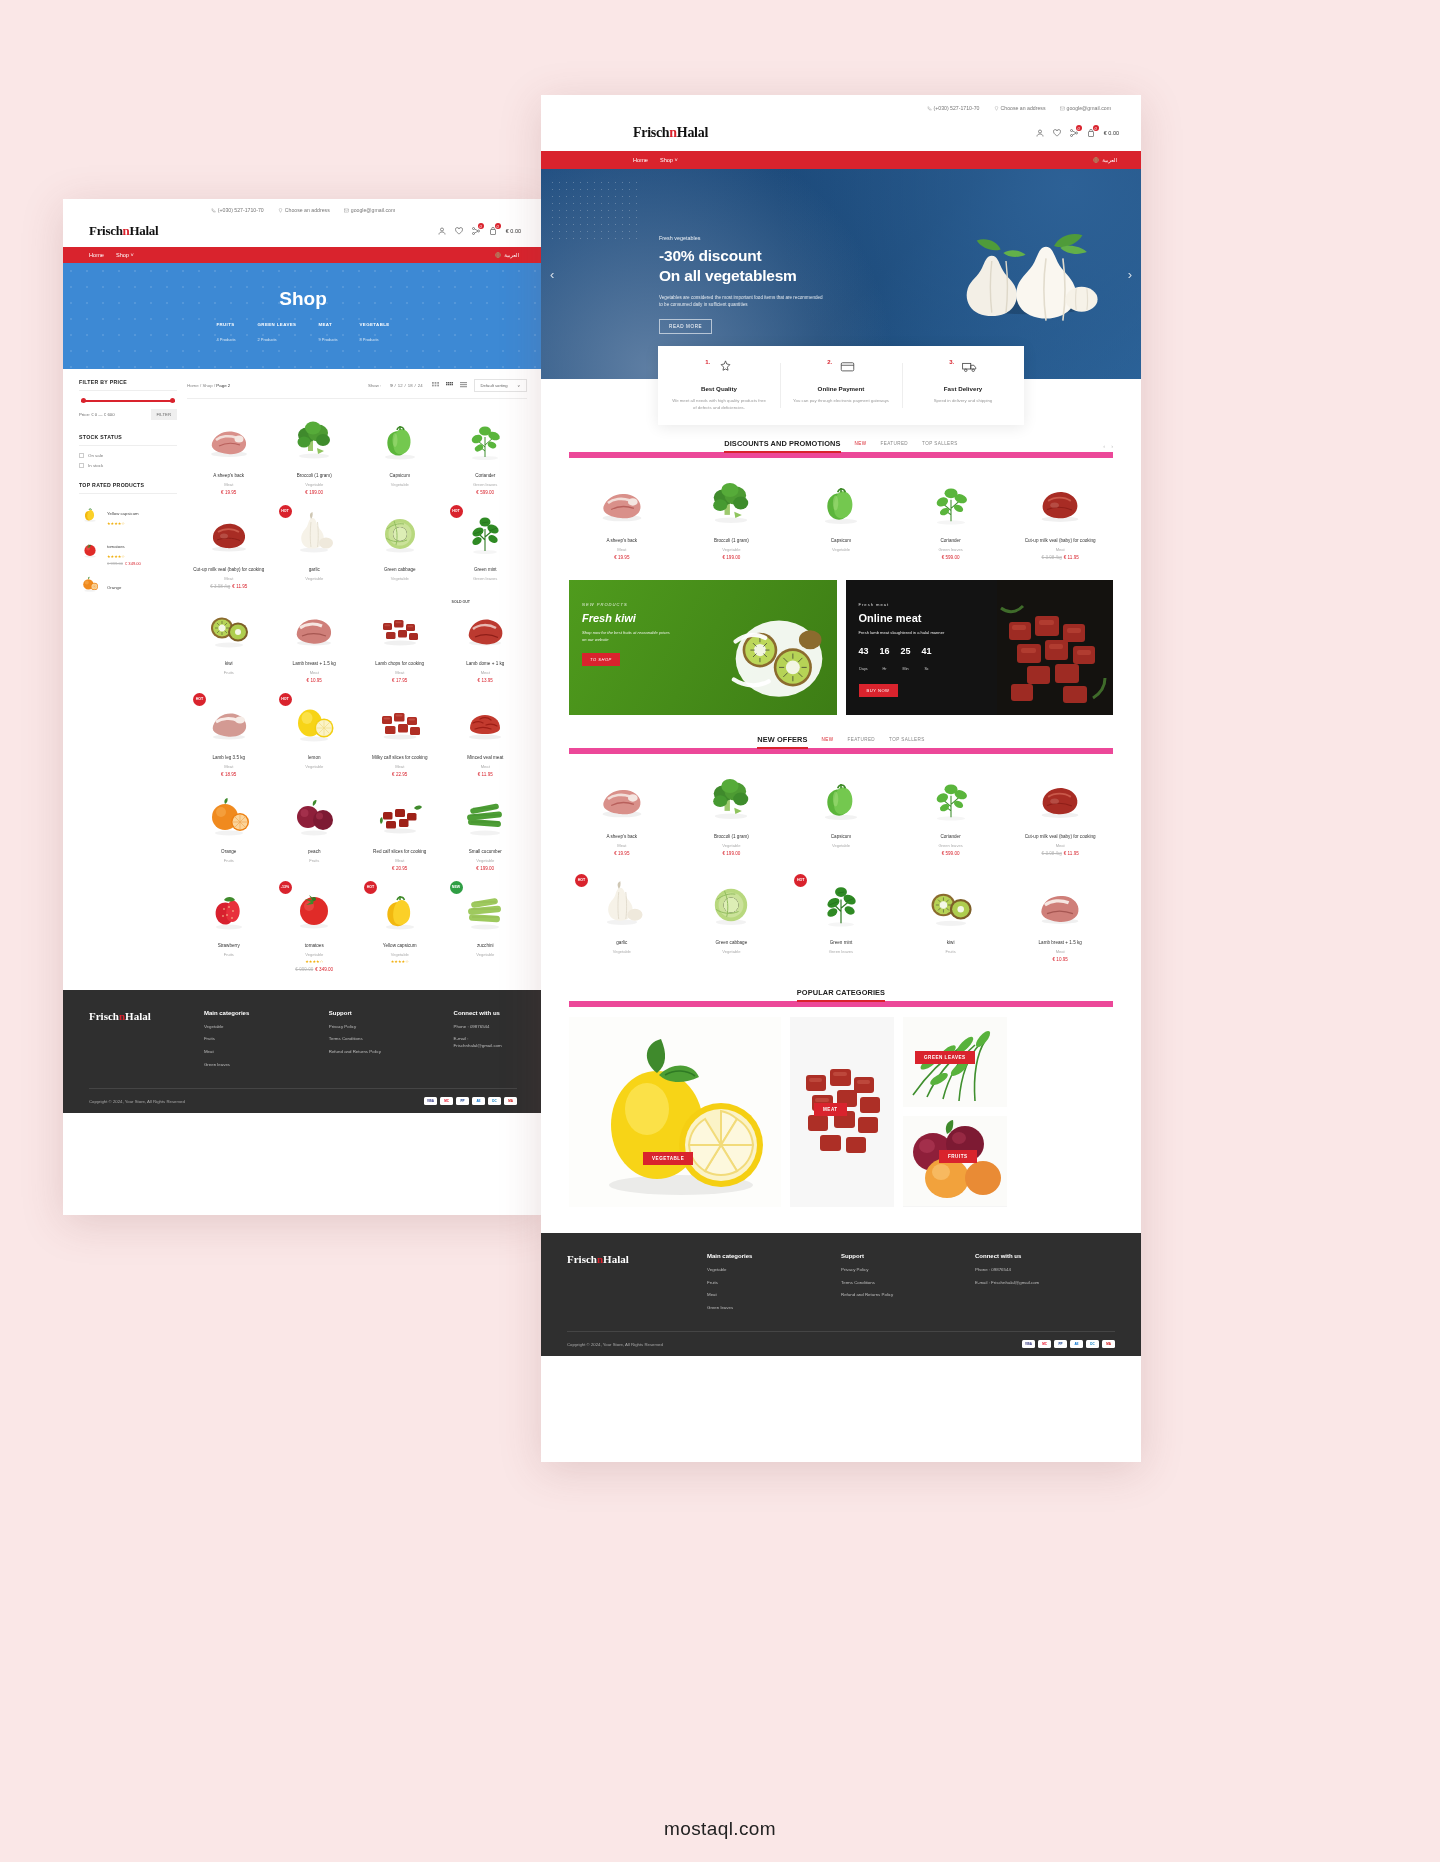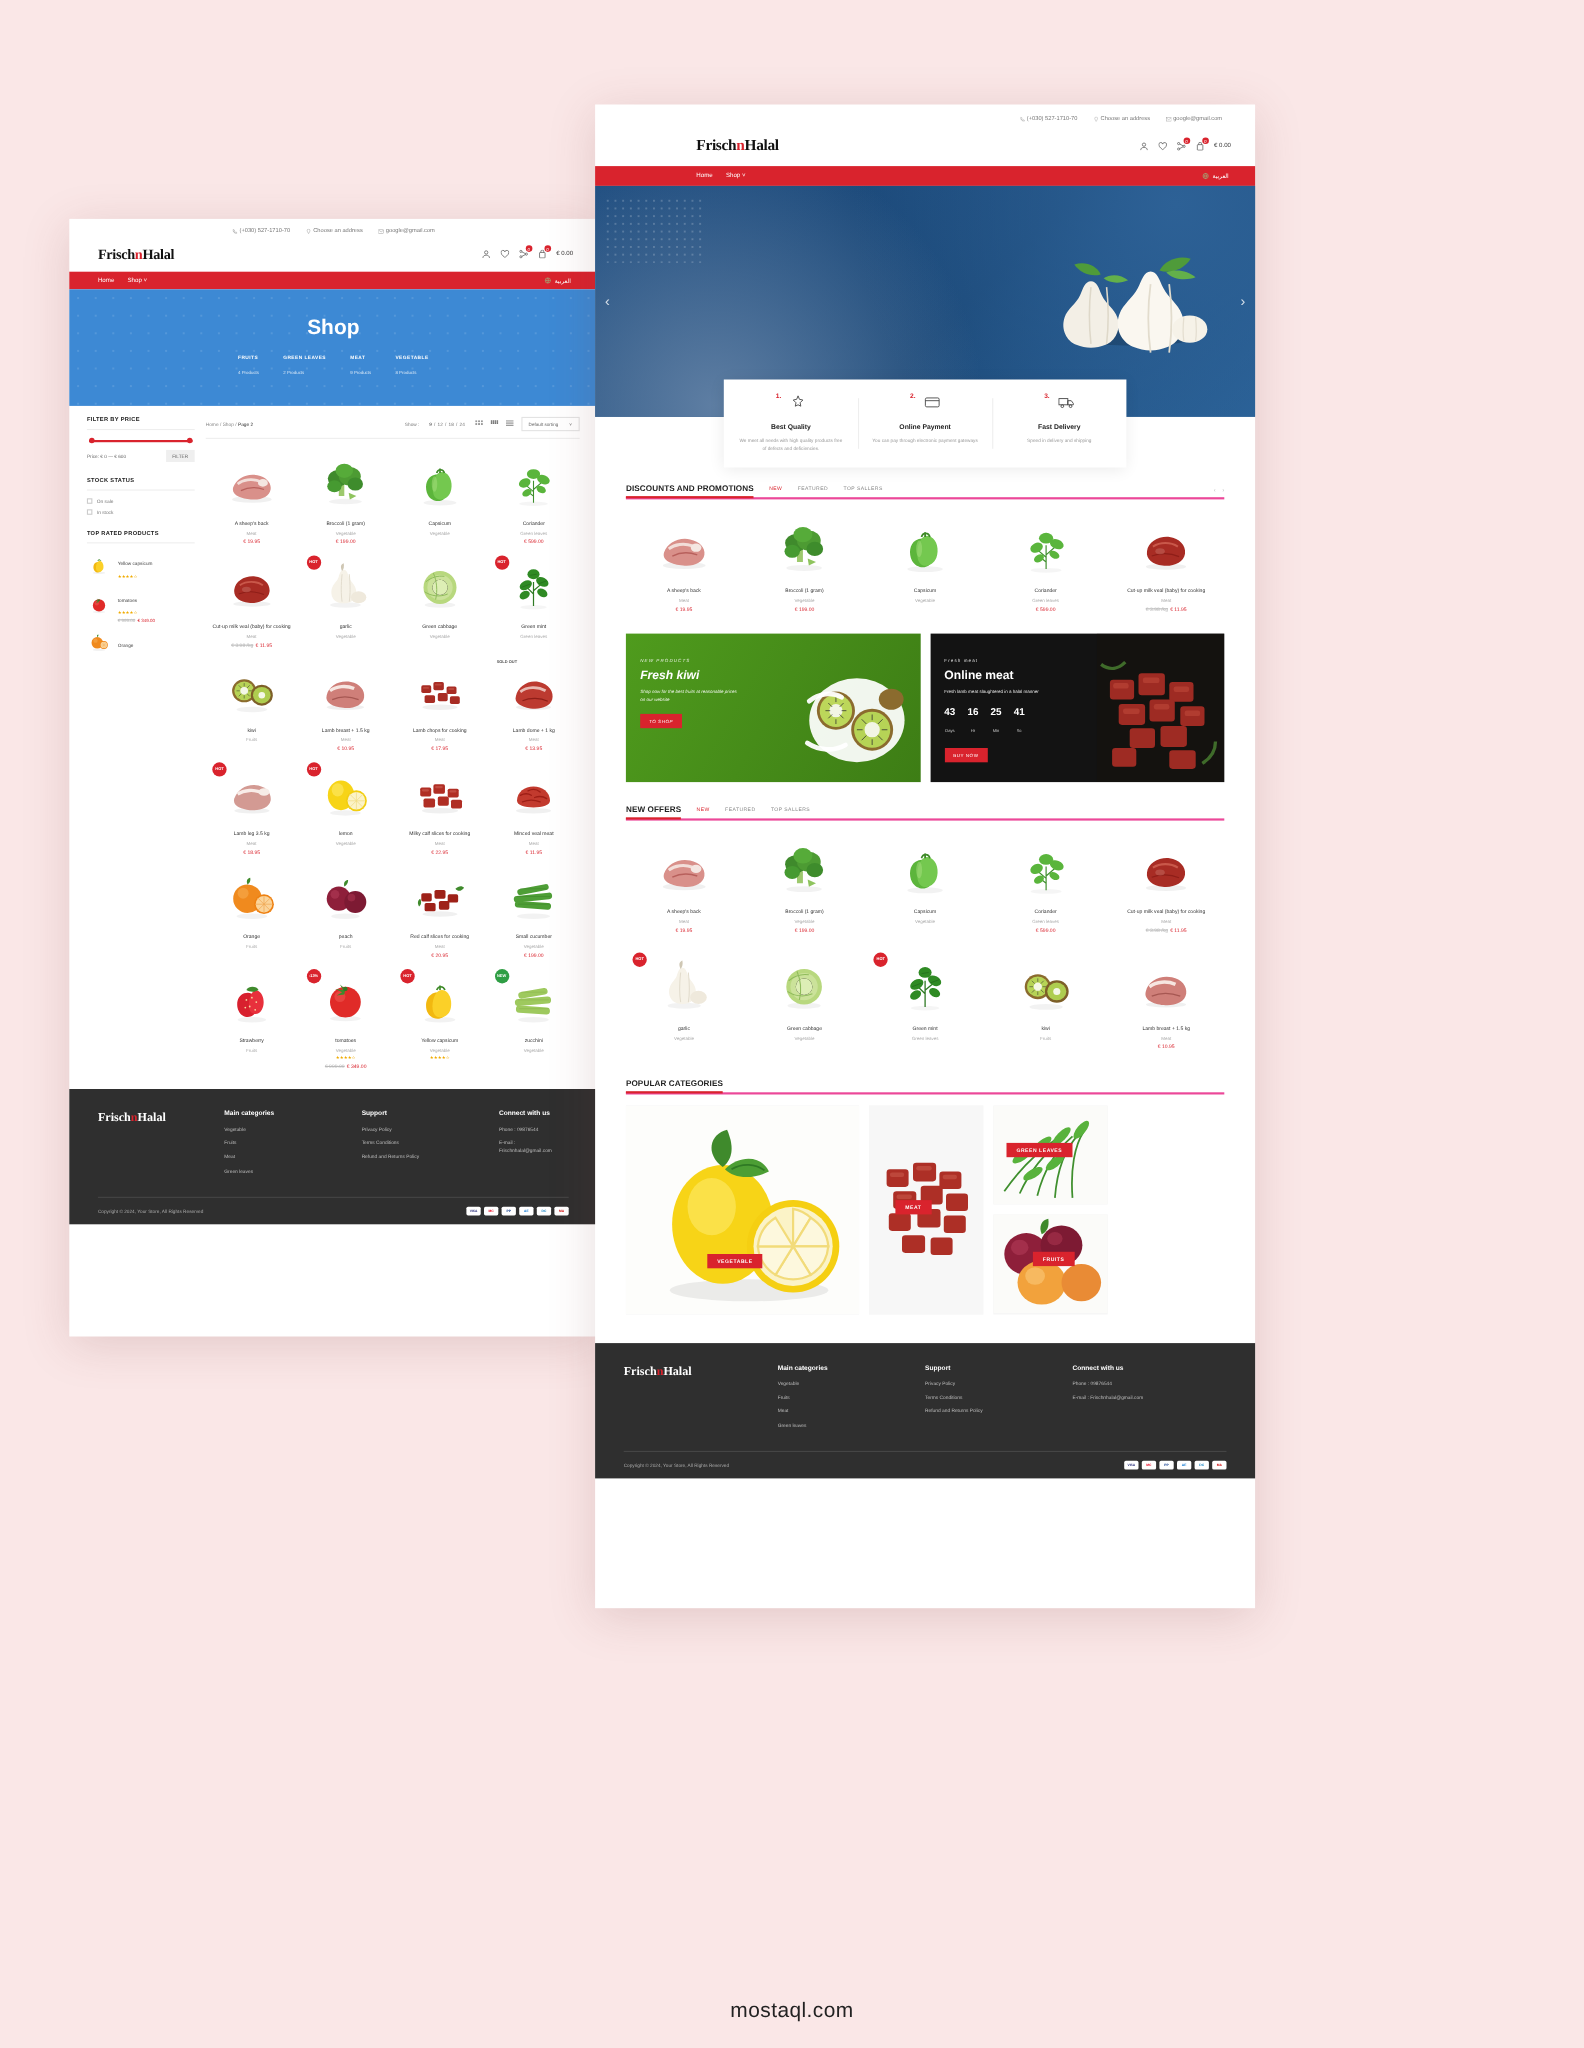--- a/index.html
+++ b/index.html
@@ -56,21 +56,21 @@
     width:366px; background:#fff; box-shadow:0 2px 14px rgba(0,0,0,.09);
     display:flex; padding:13px 0; z-index:5;}
   .feat{ flex:1; text-align:center; padding:0 13px; position:relative;}
   .feat + .feat:before{ content:""; position:absolute; left:0; top:4px; bottom:4px; width:1px; background:#eee;}
   .feat .num{ color:#d9232d; font-size:6px; font-weight:bold; margin-right:3px; vertical-align:top;}
   .feat .ficon{ display:inline-block; vertical-align:middle; }
   .feat h4{ font-size:6.2px; color:#222; margin:7px 0 5px; font-weight:bold;}
   .feat p{ font-size:4.3px; color:#999; line-height:1.75;}
 
   
-  .sec-head{ display:flex; align-items:flex-end; border-bottom:2px solid #ec4899; position:relative; padding-bottom:4px;}
+  .sec-head{ display:flex; align-items:flex-end; border-bottom:6px solid #ec4899; position:relative; padding-bottom:4px;justify-content:center;}
   .sec-title{ font-size:7.4px; font-weight:bold; color:#222; letter-spacing:.1px; padding-bottom:3px;
      border-bottom:2px solid #d9232d; margin-bottom:-5px;}
   .sec-tabs{ display:flex; gap:14px; margin-left:14px; padding-bottom:2px;}
   .sec-tabs span{ font-size:4.6px; color:#888; letter-spacing:.4px;}
   .sec-tabs span.act{ color:#d9232d;}
   .sec-nav{ position:absolute; right:0; bottom:3px; display:flex; gap:6px; color:#bbb; font-size:5.5px;}
 
   
   .pgrid{ display:grid; grid-template-columns:repeat(5,1fr); gap:4px; margin-top:10px;}
   .pcard{ text-align:center; padding:4px; position:relative;}
@@ -930,20 +930,27 @@
       <svg width="6" height="6" viewBox="0 0 16 16">
           <circle cx="8" cy="8" r="6.5" fill="none" stroke="#8fd48f" stroke-width="1.2"></circle>
           <path d="M1.5 8h13M8 1.5c3 3.5 3 9.5 0 13M8 1.5c-3 3.5-3 9.5 0 13" fill="none" stroke="#8fd48f" stroke-width="1.1"></path>
         </svg>
       <span>العربية</span>
     </span>
   </div>
 
   <div class="hero" style="height:210px;">
     <div class="hero-dots"></div>
+    <div class="hero-copy">
+      <div class="hero-eyebrow">Fresh vegetables</div>
+      <div class="hero-h1">-30% discount</div>
+      <div class="hero-h1">On all vegetablesm</div>
+      <div class="hero-sub">Vegetables are considered the most important food items that are recommended to be consumed daily in sufficient quantities</div>
+      <a class="readmore">READ MORE</a>
+    </div>
     <svg class="hero-img" viewBox="0 0 200 126">
       <ellipse cx="120" cy="96" rx="62" ry="9" fill="rgba(0,0,0,.18)"></ellipse>
       <path d="M60 104c-10-4-16-16-12-28 3-9 12-14 16-23 3-7 5-14 11-14s8 7 11 14c4 9 13 14 16 23 4 12-2 24-12 28-10 4-20 4-30 0z" fill="#f3efe6"></path>
       <path d="M75 45c-2 18-2 40 0 58M91 45c2 18 2 40 0 58" stroke="#ded8c9" stroke-width="1.6" fill="none"></path>
       <path d="M118 106c-12-5-19-19-14-33 4-11 14-17 19-27 4-8 6-17 13-17s9 9 13 17c5 10 15 16 19 27 5 14-2 28-14 33-12 5-24 5-36 0z" fill="#faf7f0"></path>
       <path d="M136 42c-3 22-3 48 0 70M155 42c3 22 3 48 0 70" stroke="#e2dccd" stroke-width="1.8" fill="none"></path>
       <path d="M85 32c-4-9-16-14-27-10 6 9 18 13 27 10z" fill="#4f9b3a"></path>
       <path d="M145 28c6-11 20-16 32-12-7 11-21 16-32 12z" fill="#4f9b3a"></path>
       <path d="M152 30c10-4 22-2 30 5-11 4-23 2-30-5z" fill="#63b04a"></path>
       <path d="M88 36c7-5 18-4 25 2-9 4-19 3-25-2z" fill="#63b04a"></path>

